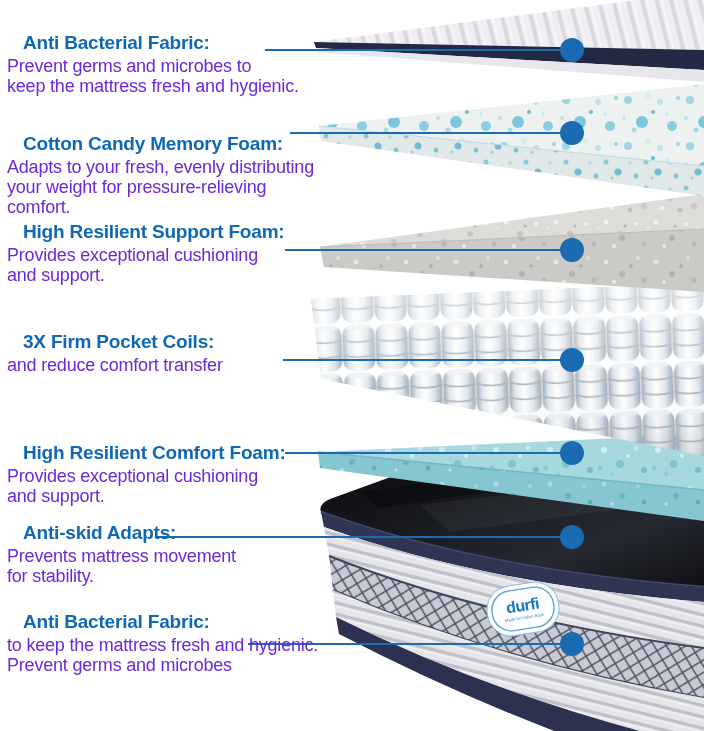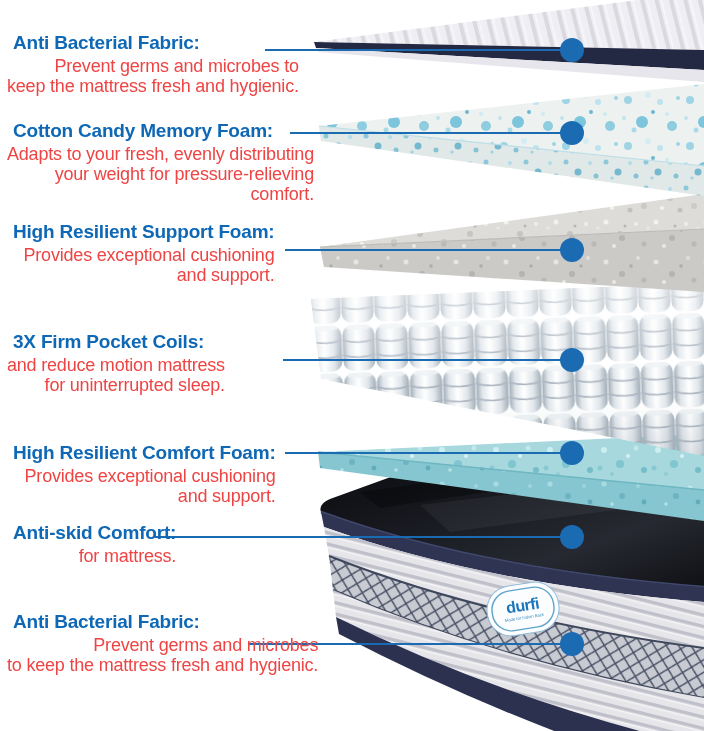--- a/index.html
+++ b/index.html
@@ -1,21 +1,21 @@
 <!DOCTYPE html>
 <html><head>
 <meta charset="utf-8">
 <style>
   html,body{margin:0;padding:0;background:#fff;}
   body{font-family:"Liberation Sans",sans-serif;}
   #root{position:relative;width:704px;height:731px;overflow:hidden;background:#ffffff;}
   svg.scene{position:absolute;left:0;top:0;z-index:1;}
   .section{position:absolute;left:7px;z-index:2;}
-  .section h3{margin:0 0 3px 6px;font-size:19px;line-height:21px;font-weight:bold;color:#0e68b6;letter-spacing:-0.2px;}
-  .section .line{font-size:18px;line-height:20px;color:#ef4444;letter-spacing:-0.2px;white-space:nowrap;text-align:right;}
+  .section h3{margin:0 0 3px 16px;font-size:19px;line-height:21px;font-weight:bold;color:#0e68b6;letter-spacing:-0.2px;}
+  .section .line{font-size:18px;line-height:20px;color:#6d28d9;letter-spacing:-0.2px;white-space:nowrap;}
 </style>
 </head>
 <body>
 
 <div id="root">
 
   <svg class="scene" width="704" height="731" viewBox="0 0 704 731">
     <defs>
       <pattern id="patQuilt" patternUnits="userSpaceOnUse" width="14" height="14" patternTransform="rotate(-14)">
         <rect width="14" height="14" fill="#efeef3"></rect>
@@ -185,49 +185,49 @@
       </g>
     </g>
   </svg>
 
   <div class="section" style="top:32px">
     <h3>Anti Bacterial Fabric:</h3>
     <div class="line">Prevent germs and microbes to</div>
     <div class="line">keep the mattress fresh and hygienic.</div>
   </div>
 
-  <div class="section" style="top:120px">
+  <div class="section" style="top:133px">
     <h3>Cotton Candy Memory Foam:</h3>
     <div class="line">Adapts to your fresh, evenly distributing</div>
     <div class="line">your weight for pressure-relieving</div>
     <div class="line">comfort.</div>
   </div>
 
   <div class="section" style="top:221px">
     <h3>High Resilient Support Foam:</h3>
     <div class="line">Provides exceptional cushioning</div>
     <div class="line">and support.</div>
   </div>
 
   <div class="section" style="top:331px">
     <h3>3X Firm Pocket Coils:</h3>
-    <div class="line">and reduce motion mattress</div>
-    <div class="line">for uninterrupted sleep.</div>
+    <div class="line">and reduce comfort transfer</div>
   </div>
 
   <div class="section" style="top:442px">
     <h3>High Resilient Comfort Foam:</h3>
     <div class="line">Provides exceptional cushioning</div>
     <div class="line">and support.</div>
   </div>
 
   <div class="section" style="top:522px">
-    <h3>Anti-skid Comfort:</h3>
-    <div class="line">for mattress.</div>
+    <h3>Anti-skid Adapts:</h3>
+    <div class="line">Prevents mattress movement</div>
+    <div class="line">for stability.</div>
   </div>
 
   <div class="section" style="top:611px">
     <h3>Anti Bacterial Fabric:</h3>
+    <div class="line">to keep the mattress fresh and hygienic.</div>
     <div class="line">Prevent germs and microbes</div>
-    <div class="line">to keep the mattress fresh and hygienic.</div>
   </div>
 
 </div>
 
 </body></html>

